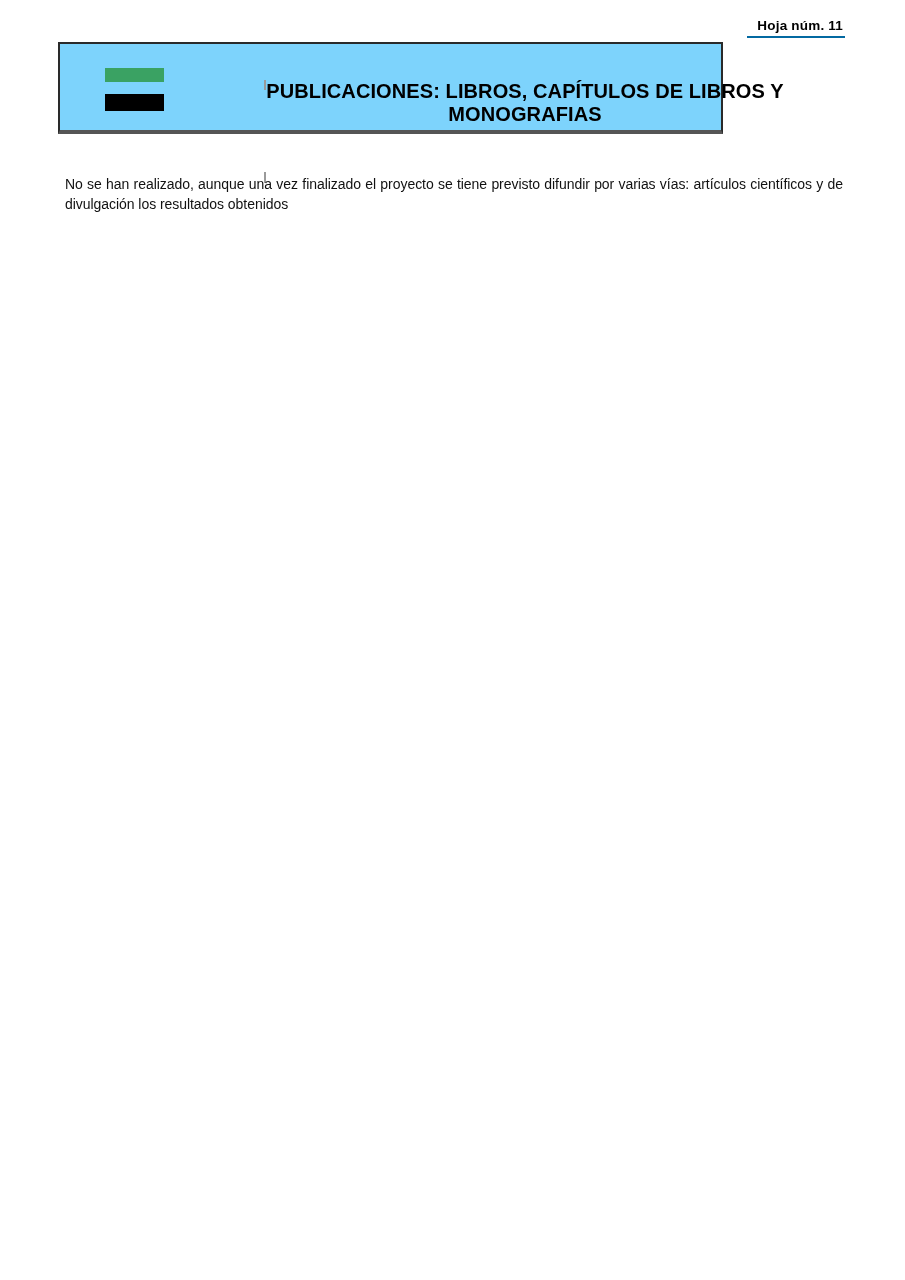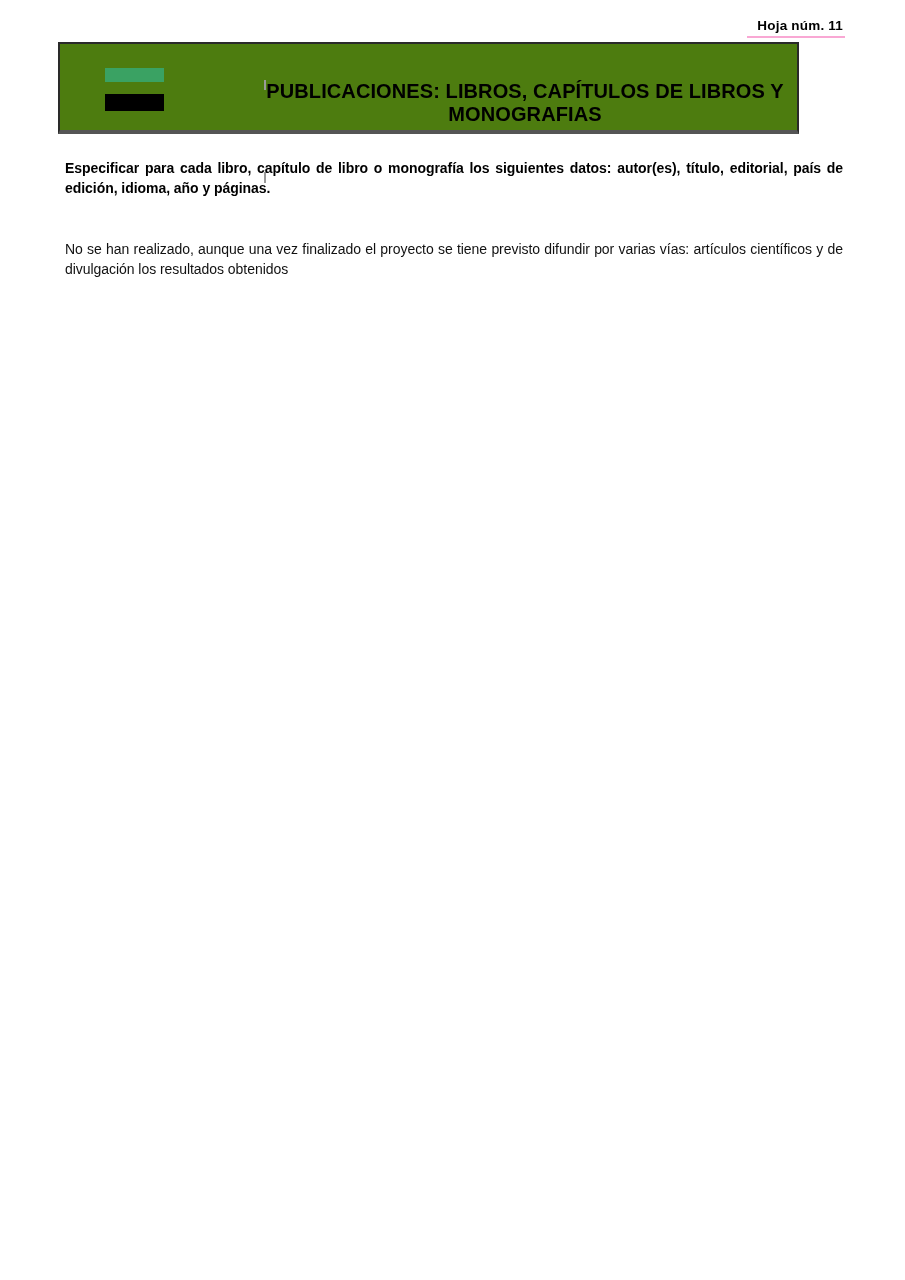--- a/index.html
+++ b/index.html
@@ -16,34 +16,34 @@
 
   
   .sheet-number {
     position: absolute;
     top: 18px;
     right: 60px;
     font-size: 13.5px;
     font-weight: bold;
     color: #000;
     padding: 0 2px 3px 10px;
-    border-bottom: 2px solid #f9a8d4;
+    border-bottom: 2px solid #0369a1;
     letter-spacing: 0.2px;
   }
 
   
   .header-box {
     position: absolute;
     left: 58px;
     top: 42px;
-    width: 741px;
+    width: 665px;
     height: 92px;
     border: 2px solid #2a2a2a;
     border-bottom: 4px solid #555555;
-    background: #4d7c0f;
+    background: #7dd3fc;
   }
 
   
   .divider-tick-top, .divider-tick-bottom {
     position: absolute;
     left: 204px;
     width: 2px;
     background: #9a9a9a;
   }
   .divider-tick-top { top: 36px; height: 10px; }
@@ -93,21 +93,21 @@
     top: 158px;
     width: 778px;
   }
   .body-content p {
     font-size: 14px;
     line-height: 20px;
     text-align: justify;
     letter-spacing: -0.05px;
   }
   .instruction-paragraph { font-weight: bold; }
-  .response-paragraph { font-weight: normal; margin-top: 41px; color: #111; }
+  .response-paragraph { font-weight: normal; margin-top: 16px; color: #111; }
 </style>
 </head>
 <body>
 
 <div class="page">
 
   <div class="sheet-number">Hoja núm. 11</div>
 
   <div class="header-box">
     <div class="logo">
@@ -115,17 +115,16 @@
       <div class="logo-bar-black" style="background: rgb(0, 0, 0);"></div>
     </div>
     <div class="header-title-cell">
       <span class="header-title">PUBLICACIONES: LIBROS, CAPÍTULOS DE LIBROS Y MONOGRAFIAS</span>
     </div>
     <div class="divider-tick-top"></div>
     <div class="divider-tick-bottom"></div>
   </div>
 
   <div class="body-content">
-    <p class="instruction-paragraph">Especificar para cada libro, capítulo de libro o monografía los siguientes datos: autor(es), título, editorial, país de edición, idioma, año y páginas.</p>
     <p class="response-paragraph">No se han realizado, aunque una vez finalizado el proyecto se tiene previsto difundir por varias vías: artículos científicos y de divulgación los resultados obtenidos</p>
   </div>
 
 </div>
 
 </body></html>

